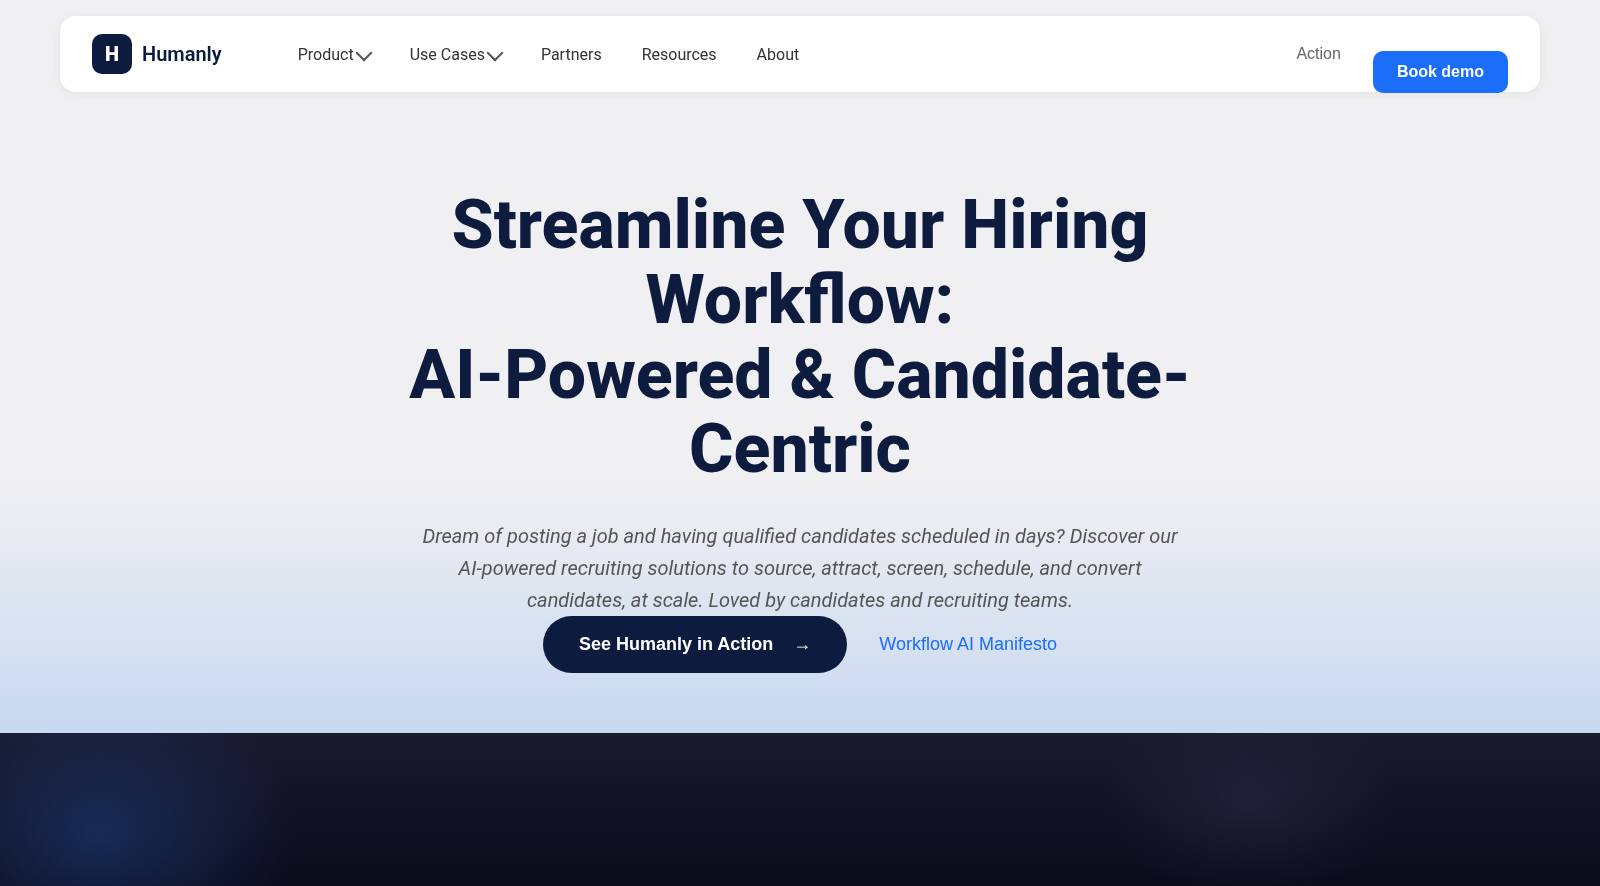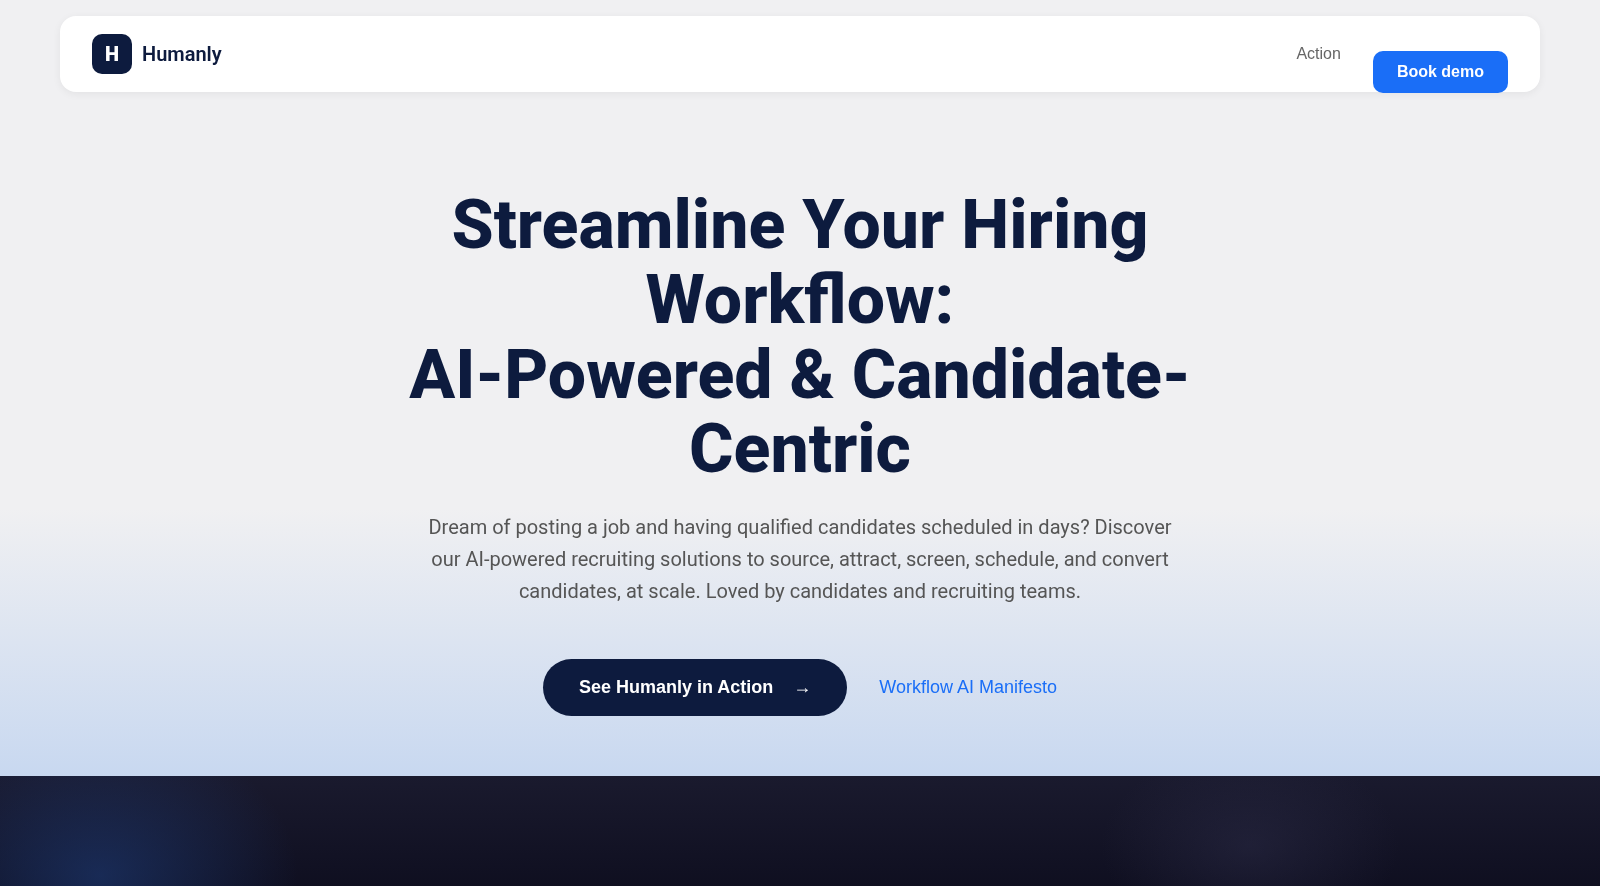--- a/index.html
+++ b/index.html
@@ -135,30 +135,30 @@
       color: #555;
       margin-bottom: 36px;
       display: inline-block;
     }
 
     .hero-title {
       font-size: 68px;
       font-weight: 800;
       color: #0d1b3e;
       line-height: 1.1;
-      margin-bottom: 24px;
+      margin-bottom: 33px;
       max-width: 900px;
     }
 
     .hero-subtitle {
       font-size: 20px;
       color: #555;
       line-height: 1.6;
       max-width: 760px;
-      margin-bottom: 52px;
+      font-style: italic;
     }
 
     .hero-actions {
       display: flex;
       align-items: center;
       gap: 32px;
     }
 
     .cta-primary {
       background: #0d1b3e;
@@ -222,20 +222,39 @@
 
 <div class="navbar-wrapper">
   <nav class="navbar">
     <a class="logo-area" href="#">
       <div class="logo-icon">
         <span>H</span>
       </div>
       <span class="logo-text">Humanly</span>
     </a>
 
+    <div class="nav-links">
+      <a class="nav-item" href="#">
+        <span>Product</span>
+        <span class="chevron-down"></span>
+      </a>
+      <a class="nav-item" href="#">
+        <span>Use Cases</span>
+        <span class="chevron-down"></span>
+      </a>
+      <a class="nav-item" href="#">
+        <span>Partners</span>
+      </a>
+      <a class="nav-item" href="#">
+        <span>Resources</span>
+      </a>
+      <a class="nav-item" href="#">
+        <span>About</span>
+      </a>
+    </div>
 
     <div class="nav-right">
       <button class="login-btn">
         <span>Action</span>
       </button>
       <button class="book-demo-btn">
         <span>Book demo</span>
       </button>
     </div>
   </nav>

